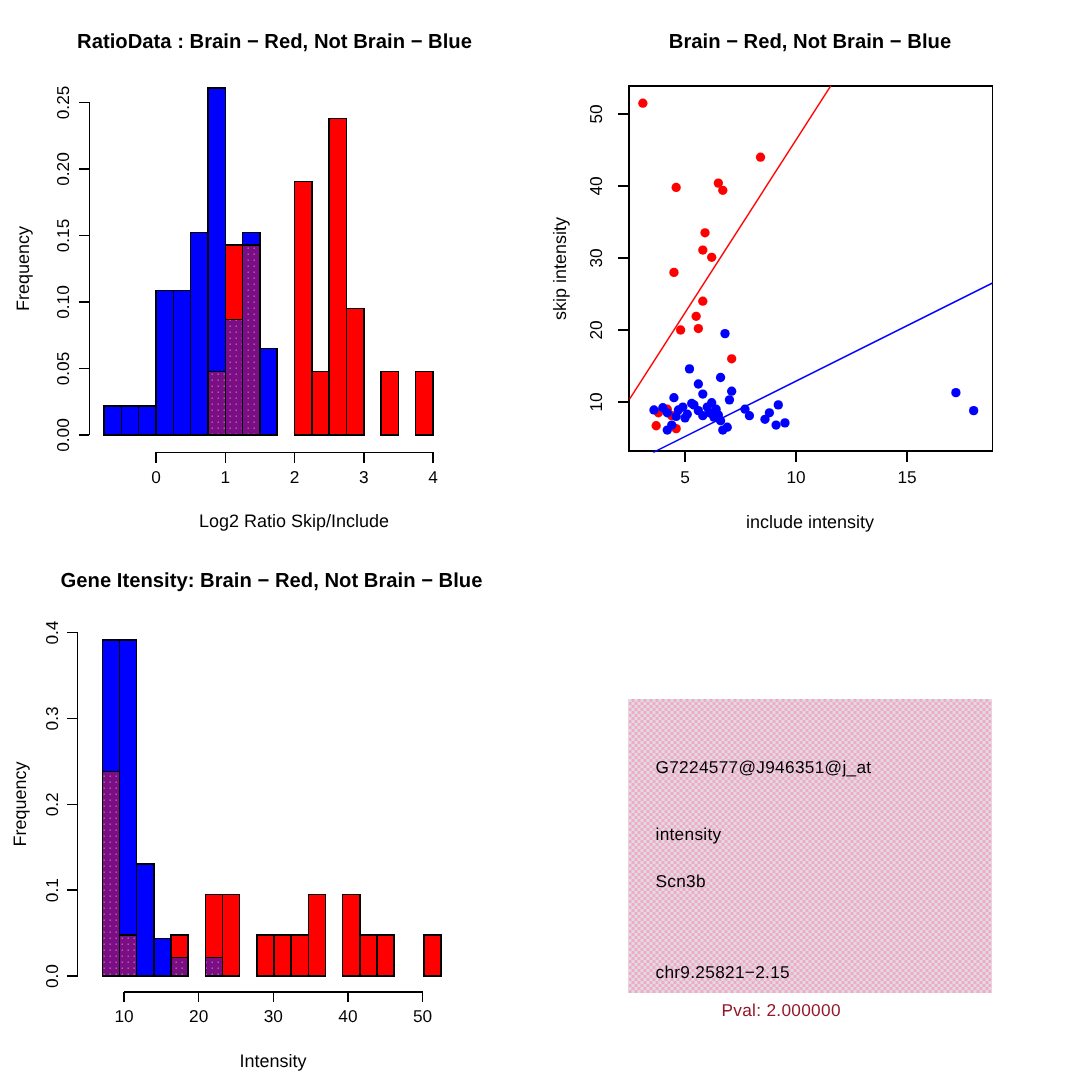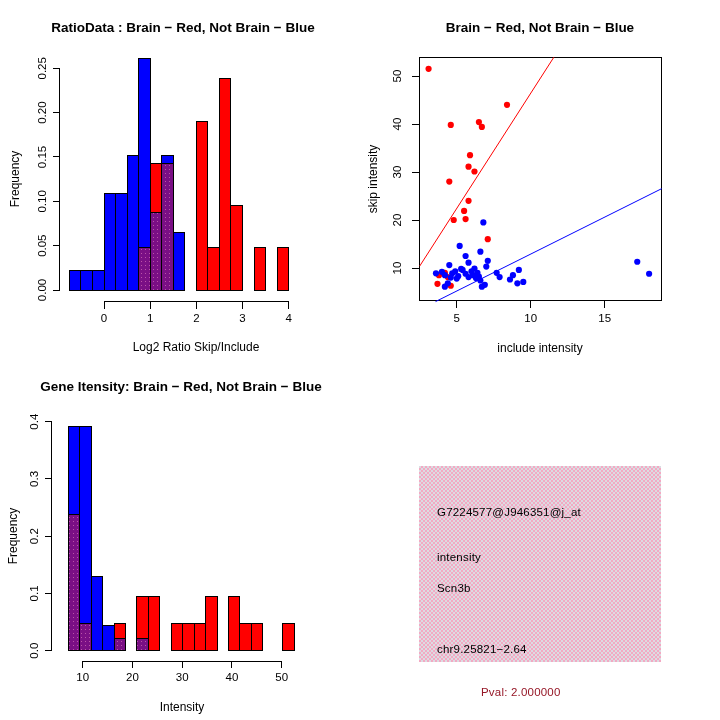--- a/index.html
+++ b/index.html
@@ -249,18 +249,18 @@
           <rect x="136.9275" y="278.27675" width="11.442499999999999" height="12.423249999999996" fill="url(#pd-gene_hist)" stroke="#000" stroke-width="1" shape-rendering="crispEdges"></rect>
         </g>
       </svg>
   </div>
 
   <div class="panel" id="panel-info">
     <div class="info-box">
       <div class="info-line" style="top:40px">G7224577@J946351@j_at</div>
       <div class="info-line" style="top:85px">intensity</div>
       <div class="info-line" style="top:116px">Scn3b</div>
-      <div class="info-line" style="top:177px">chr9.25821−2.64</div>
-      <div class="info-line" style="top: 220px; color: rgb(149, 22, 38); padding-left: 44px;" id="pval-line">Pval: 2.000000</div>
+      <div class="info-line" style="top:177px">chr9.25821−2.15</div>
+      <div class="info-line" style="top: 202px; color: rgb(149, 22, 38); padding-left: 44px;" id="pval-line">Pval: 2.000000</div>
     </div>
   </div>
 
 </div>
 
 </body></html>

